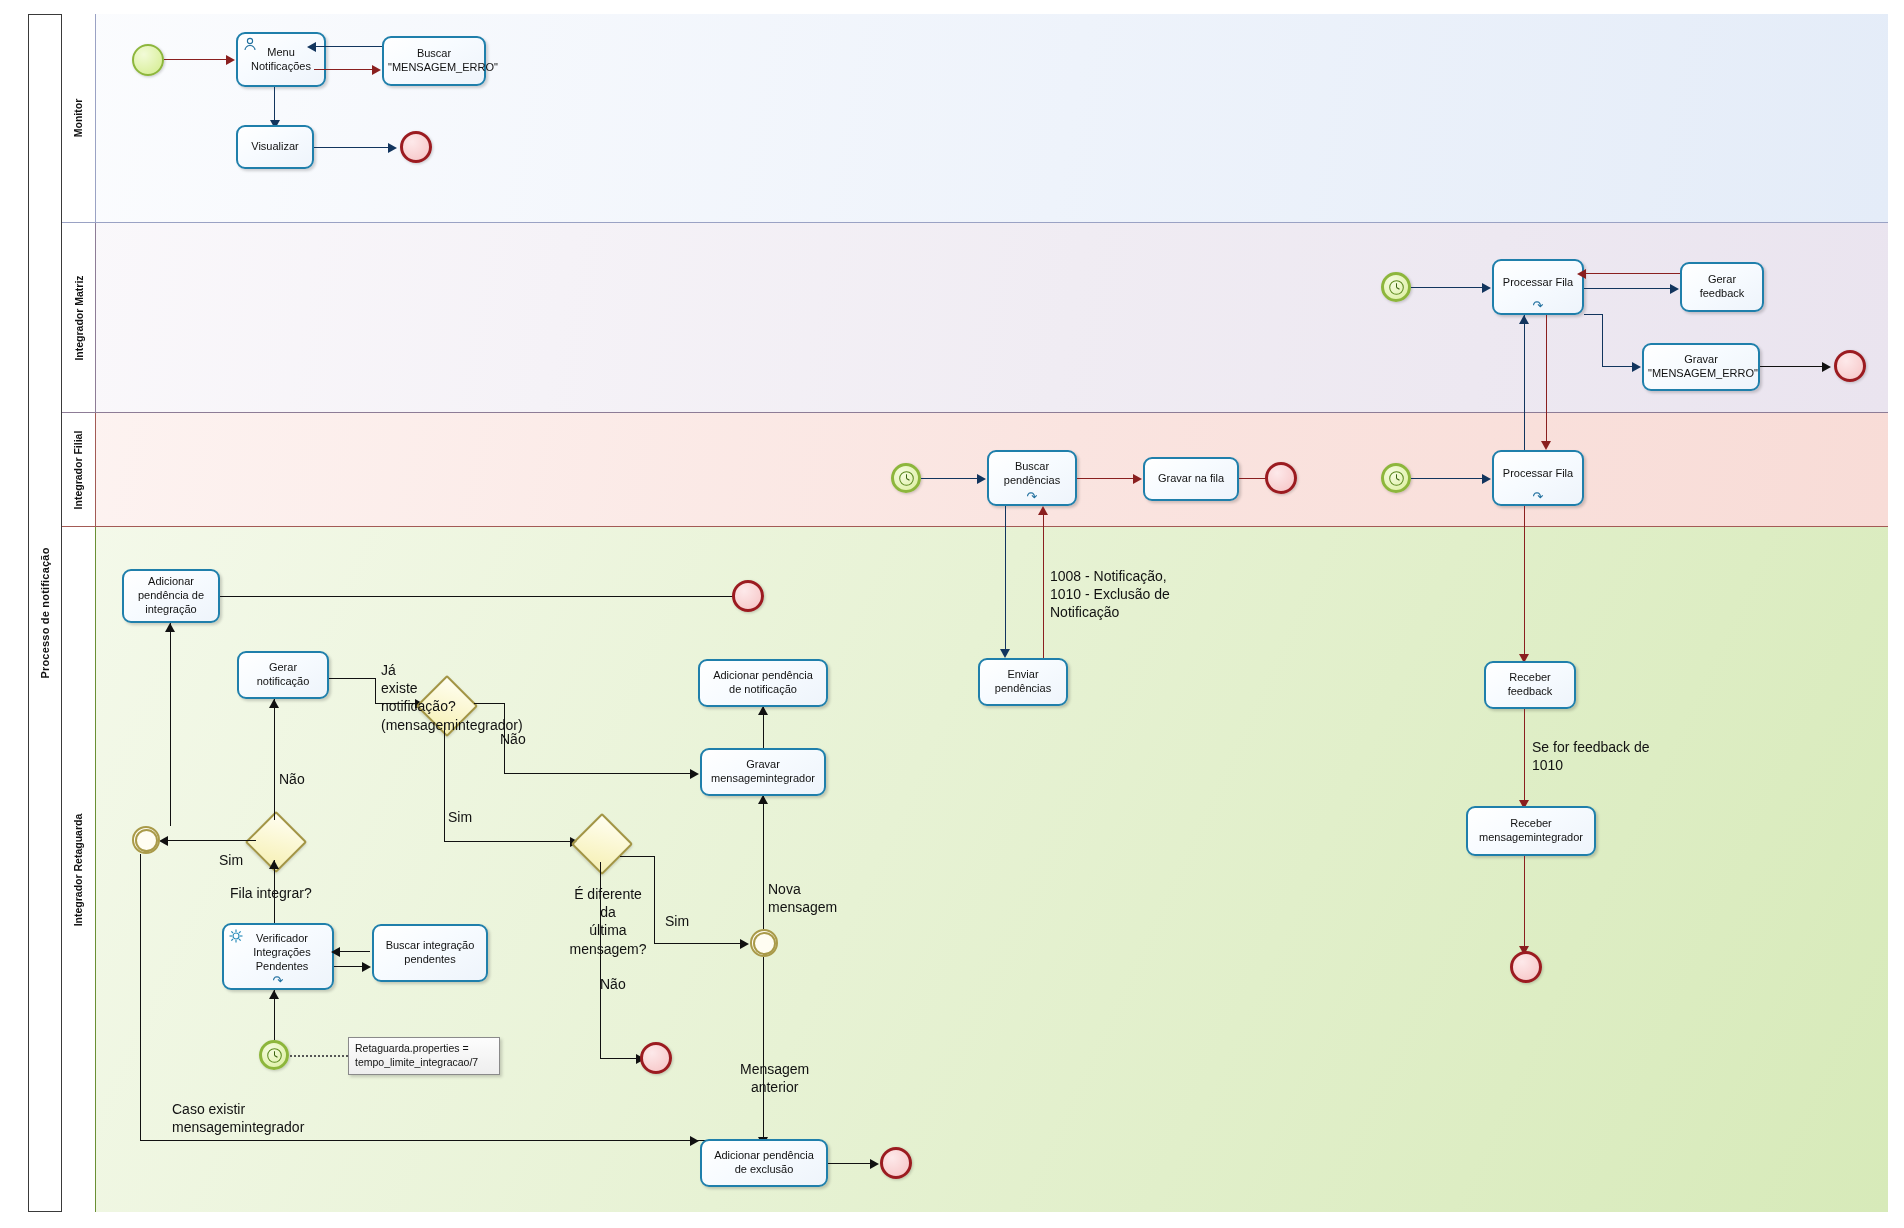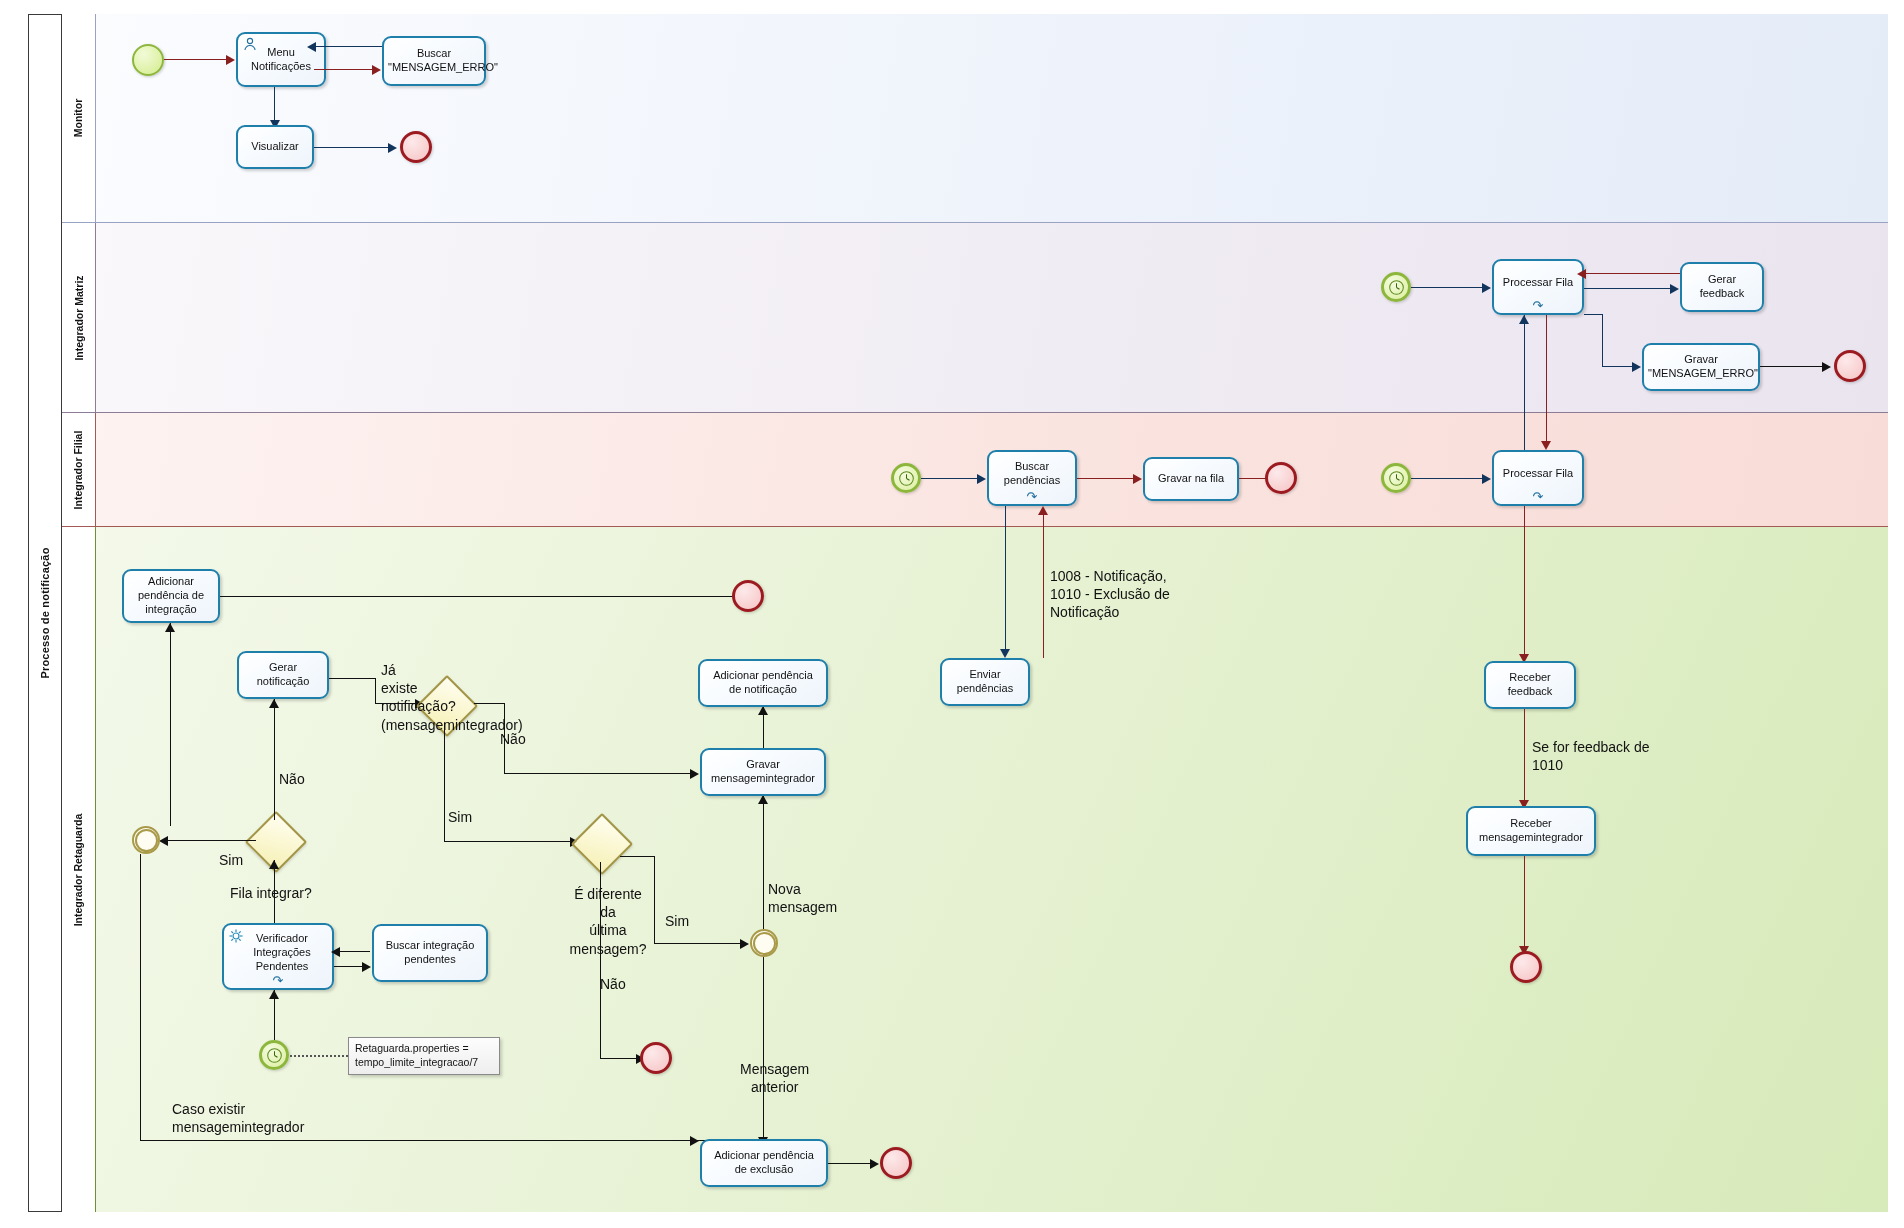--- a/index.html
+++ b/index.html
@@ -407,21 +407,21 @@
 
   <div class="task" style="left:700px;top:1139px;width:128px;height:48px;">
     <span class="lbl" style="white-space:pre-line;">Adicionar pendência
 de exclusão</span>
   </div>
   <div class="ar blk r" style="left:690px;top:1136px;"></div>
   <div class="ln h blk" style="left:828px;top:1163px;width:42px;"></div>
   <div class="ar blk r" style="left:870px;top:1159px;"></div>
   <div class="ev ev-end" style="left:880px;top:1147px;"></div>
 
-  <div class="task" style="left:940px;top:658px;width:90px;height:48px;">
+  <div class="task" style="left:978px;top:658px;width:90px;height:48px;">
     <span class="lbl" style="white-space:pre-line;">Enviar
 pendências</span>
   </div>
 
   <div class="ln v" style="left:1005px;top:506px;height:143px;"></div>
   <div class="ar d" style="left:1000px;top:649px;"></div>
 
   <div class="ln v red" style="left:1043px;top:514px;height:144px;"></div>
   <div class="ar red u" style="left:1038px;top:506px;"></div>
   <div class="flow-label" style="left:1050px;top:567px;white-space:pre-line;">1008 - Notificação,

